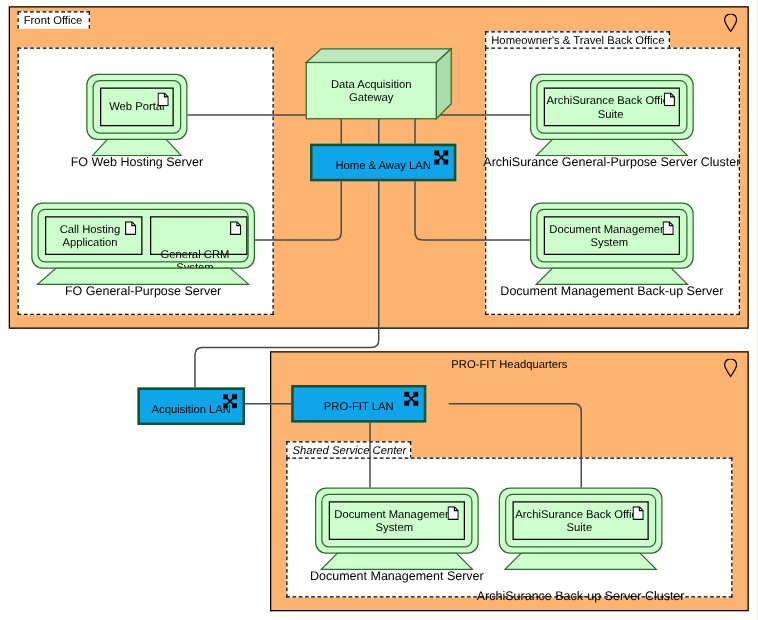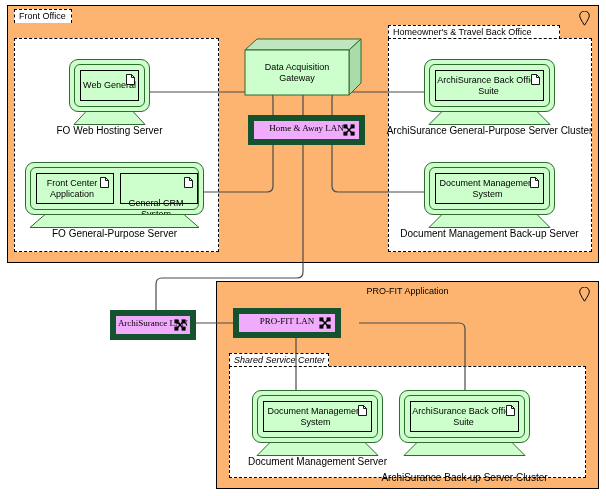--- a/index.html
+++ b/index.html
@@ -27,21 +27,21 @@
            box-sizing:border-box;}
   .dev-screen{position:absolute;background:#cfc;border:1px solid #000;box-sizing:border-box;
               display:flex;align-items:center;justify-content:center;text-align:center;
               font-size:9px;line-height:11px;}
   .dev-stand{position:absolute;}
   .dev-label{position:absolute;left:-60px;right:-60px;text-align:center;font-size:10px;
              line-height:11px;white-space:nowrap;}
   .doc-ico{position:absolute;width:9px;height:11px;}
 
   
-  .net{position:absolute;background:#f0abfc;border:6px solid #14532d;box-sizing:border-box;font-family:Liberation Serif, serif;}
+  .net{position:absolute;background:#0ea5e9;border:2px solid #14532d;box-sizing:border-box;}
   .net-label{position:absolute;left:0;right:0;bottom:5px;text-align:center;font-size:9px;
              line-height:11px;white-space:nowrap;}
   .net-ico{position:absolute;width:12px;height:12px;right:4px;top:3px;}
 
   
   .node3d{position:absolute;}
   .node3d svg{position:absolute;left:0;top:0;}
   .node3d .n3-txt{position:absolute;text-align:center;font-size:9px;line-height:11px;
                   display:flex;align-items:center;justify-content:center;}
 
@@ -58,27 +58,27 @@
     <svg class="pin" style="right:8px;top:5px;" viewBox="0 0 11 15">
       <path d="M5.5 14.2 C5.5 14.2 0.7 7.2 0.7 4.8 A4.8 4.8 0 0 1 10.3 4.8 C10.3 7.2 5.5 14.2 5.5 14.2 Z" fill="none" stroke="#000" stroke-width="1"></path>
     </svg>
   </div>
 
   <div class="grp-tab" style="left:14px;top:9px;width:58px;">
     <span>Front Office</span>
   </div>
   <div class="grp" style="left:14px;top:38px;width:205px;height:214px;"></div>
 
-  <div class="grp-tab" style="left:388px;top:25px;width:172px;">
+  <div class="grp-tab" style="left:388px;top:25px;width:148px;">
     <span>Homeowner's &amp; Travel Back Office</span>
   </div>
   <div class="grp" style="left:388px;top:38px;width:204px;height:214px;"></div>
 
   <div class="loc" style="left:216px;top:281px;width:383px;height:208px;">
-    <div class="loc-title">PRO-FIT Application</div>
+    <div class="loc-title">PRO-FIT Headquarters</div>
     <svg class="pin" style="right:8px;top:5px;" viewBox="0 0 11 15">
       <path d="M5.5 14.2 C5.5 14.2 0.7 7.2 0.7 4.8 A4.8 4.8 0 0 1 10.3 4.8 C10.3 7.2 5.5 14.2 5.5 14.2 Z" fill="none" stroke="#000" stroke-width="1"></path>
     </svg>
   </div>
 
   <div class="grp-tab" style="left:229px;top:353px;width:100px;font-style:italic;">
     <span>Shared Service Center</span>
   </div>
   <div class="grp" style="left:229px;top:366px;width:357px;height:112px;"></div>
 
@@ -126,21 +126,21 @@
 
   <div class="net" style="left:110px;top:310px;width:86px;height:30px;">
     <svg class="net-ico" viewBox="0 0 12 12">
       <line x1="2.6" y1="2.6" x2="9.4" y2="9.4" stroke="#000" stroke-width="1.4"></line>
       <line x1="9.4" y1="2.6" x2="2.6" y2="9.4" stroke="#000" stroke-width="1.4"></line>
       <rect x="0.4" y="0.4" width="4" height="4" fill="#000"></rect>
       <rect x="7.6" y="0.4" width="4" height="4" fill="#000"></rect>
       <rect x="0.4" y="7.6" width="4" height="4" fill="#000"></rect>
       <rect x="7.6" y="7.6" width="4" height="4" fill="#000"></rect>
     </svg>
-    <div class="net-label">ArchiSurance LAN</div>
+    <div class="net-label">Acquisition LAN</div>
   </div>
 
   <div class="net" style="left:233px;top:308px;width:108px;height:30px;">
     <svg class="net-ico" viewBox="0 0 12 12">
       <line x1="2.6" y1="2.6" x2="9.4" y2="9.4" stroke="#000" stroke-width="1.4"></line>
       <line x1="9.4" y1="2.6" x2="2.6" y2="9.4" stroke="#000" stroke-width="1.4"></line>
       <rect x="0.4" y="0.4" width="4" height="4" fill="#000"></rect>
       <rect x="7.6" y="0.4" width="4" height="4" fill="#000"></rect>
       <rect x="0.4" y="7.6" width="4" height="4" fill="#000"></rect>
       <rect x="7.6" y="7.6" width="4" height="4" fill="#000"></rect>
@@ -149,37 +149,37 @@
   </div>
 
   <div class="dev" style="left:69px;top:59px;width:81px;height:74px;">
     <div class="dev-outer" style="width:81px;height:53px;"></div>
     <div class="dev-mid" style="left:5px;top:5px;width:71px;height:43px;"></div>
     <div class="dev-screen" style="left:11px;top:11px;width:59px;height:31px;">
       <svg class="doc-ico" style="right:3px;top:3px;" viewBox="0 0 9 11">
         <path d="M0.5 0.5 L5.5 0.5 L8.5 3.5 L8.5 10.5 L0.5 10.5 Z" fill="#fff" stroke="#000" stroke-width="0.9"></path>
         <path d="M5.5 0.5 L5.5 3.5 L8.5 3.5" fill="none" stroke="#000" stroke-width="0.9"></path>
       </svg>
-      <span>Web General</span>
+      <span>Web Portal</span>
     </div>
     <svg class="dev-stand" style="left:4px;top:52px;width:73px;height:14px;" viewBox="0 0 73 14">
       <polygon points="13,0.5 60,0.5 72,13.5 1,13.5" fill="#ccffcc" stroke="#2f6b2f" stroke-width="1"></polygon>
     </svg>
     <div class="dev-label" style="top:66px;">FO Web Hosting Server</div>
   </div>
 
   <div class="dev" style="left:25px;top:162px;width:179px;height:74px;">
     <div class="dev-outer" style="width:179px;height:53px;"></div>
     <div class="dev-mid" style="left:5px;top:5px;width:169px;height:43px;"></div>
     <div class="dev-screen" style="left:11px;top:11px;width:78px;height:31px;">
       <svg class="doc-ico" style="right:4px;top:3px;" viewBox="0 0 9 11">
         <path d="M0.5 0.5 L5.5 0.5 L8.5 3.5 L8.5 10.5 L0.5 10.5 Z" fill="#fff" stroke="#000" stroke-width="0.9"></path>
         <path d="M5.5 0.5 L5.5 3.5 L8.5 3.5" fill="none" stroke="#000" stroke-width="0.9"></path>
       </svg>
-      <span style="padding-right:6px;">Front Center Application</span>
+      <span style="padding-right:6px;">Call Hosting Application</span>
     </div>
     <div class="dev-screen" style="left:95px;top:11px;width:78px;height:31px;">
       <svg class="doc-ico" style="right:4px;top:3px;" viewBox="0 0 9 11">
         <path d="M0.5 0.5 L5.5 0.5 L8.5 3.5 L8.5 10.5 L0.5 10.5 Z" fill="#fff" stroke="#000" stroke-width="0.9"></path>
         <path d="M5.5 0.5 L5.5 3.5 L8.5 3.5" fill="none" stroke="#000" stroke-width="0.9"></path>
       </svg>
       <span style="padding-right:6px;margin-top:41px;">General CRM System</span>
     </div>
     <svg class="dev-stand" style="left:4px;top:52px;width:171px;height:14px;" viewBox="0 0 171 14">
       <polygon points="16,0.5 155,0.5 170,13.5 1,13.5" fill="#ccffcc" stroke="#2f6b2f" stroke-width="1"></polygon>

